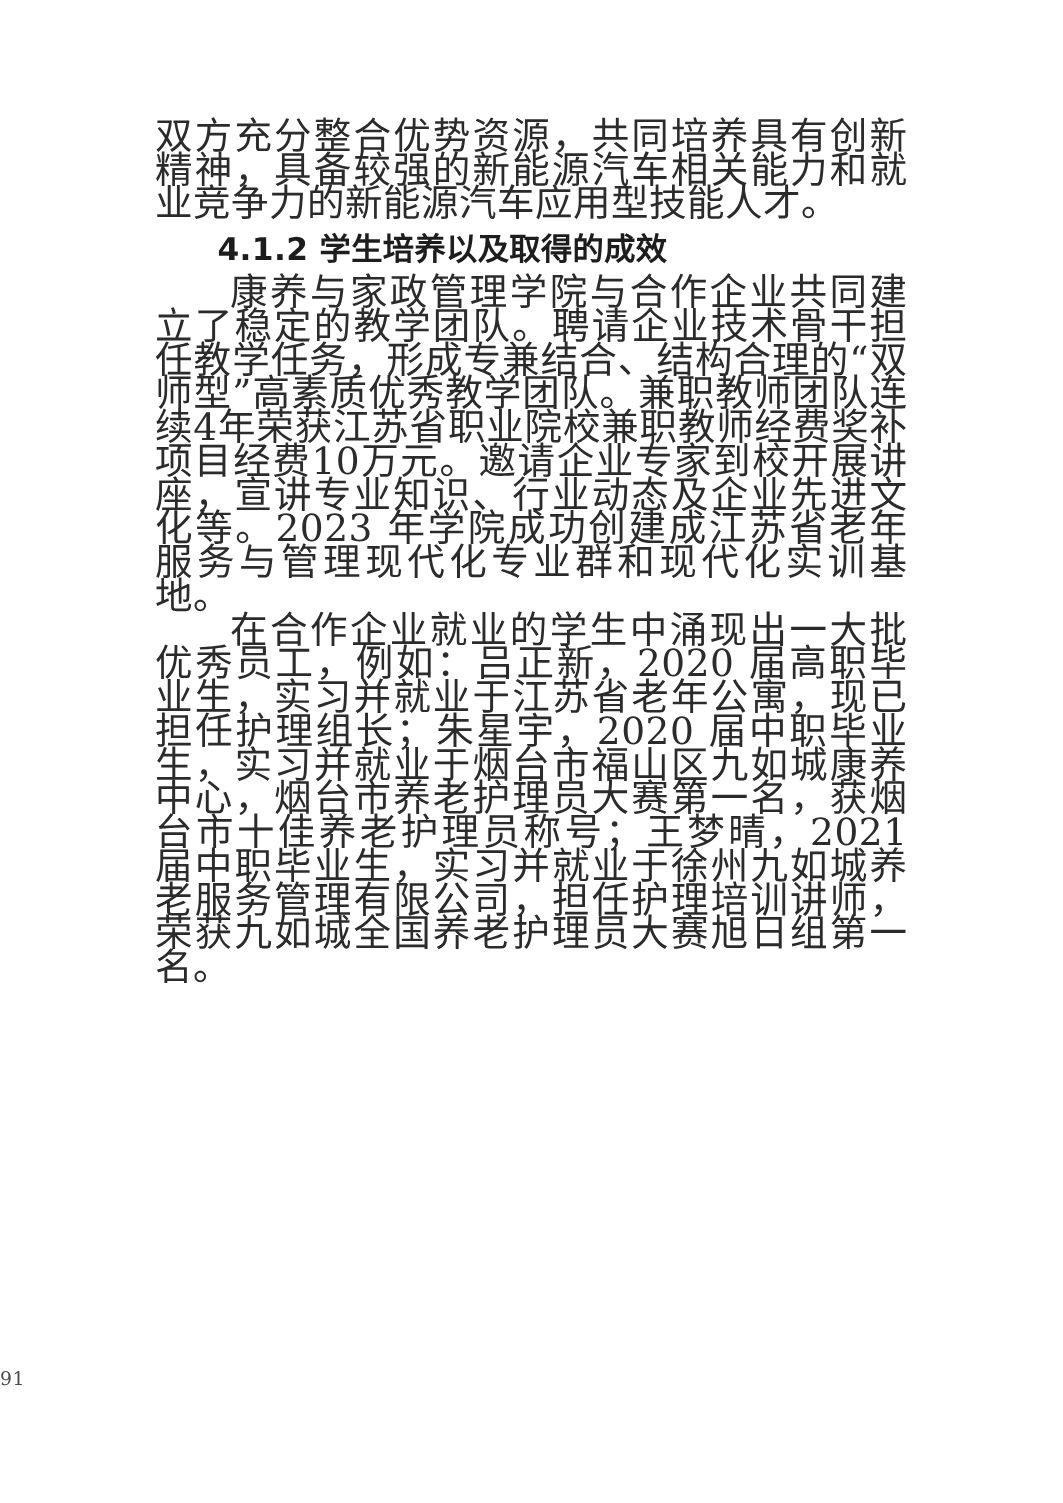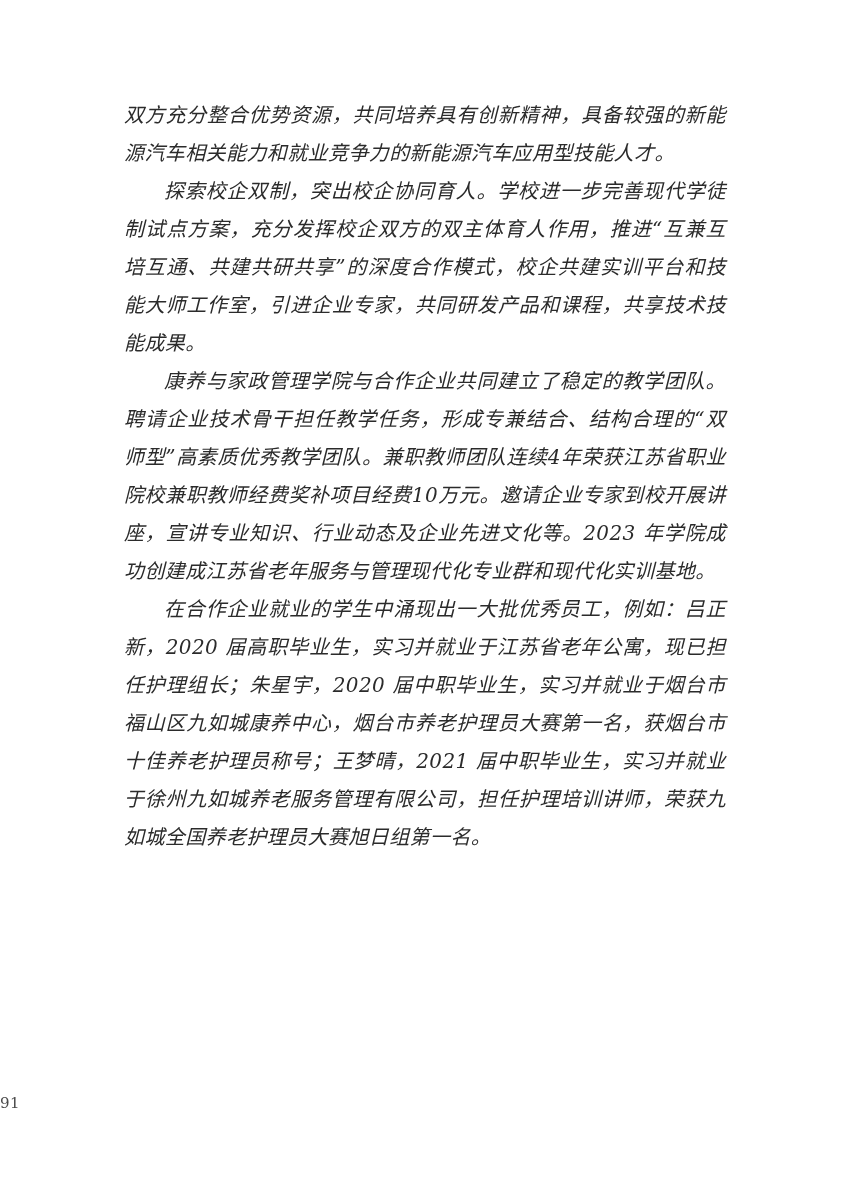--- a/index.html
+++ b/index.html
@@ -19,29 +19,28 @@
     box-sizing: border-box;
   }
   .content {
     position: absolute;
     left: 124px;
     top: 96px;
     width: 602px;
   }
   .para {
     margin: 0;
-    font-size: 20px;
-    line-height: 38px;
+    font-size: 30px;
+    line-height: 27px;
     letter-spacing: 0.4px;
     text-align: justify;
     text-justify: inter-character;
     text-align-last: left;
     color: #2b2b2b;
     font-weight: 400;
-    font-style: italic;
   }
   .para.indent {
     text-indent: 2em;
   }
   .para + .para {
     margin-top: 0px;
   }
   .heading {
     margin: 2px 0 0 0;
     font-size: 25px;
@@ -66,22 +65,22 @@
 </style>
 </head>
 <body>
 
 <div class="page">
 
   <div class="content">
 
     <p class="para">双方充分整合优势资源，共同培养具有创新精神，具备较强的新能源汽车相关能力和就业竞争力的新能源汽车应用型技能人才。</p>
 
+    <h3 class="heading">4.1.2 学生培养以及取得的成效</h3>
 
-    <p class="para indent">探索校企双制，突出校企协同育人。学校进一步完善现代学徒制试点方案，充分发挥校企双方的双主体育人作用，推进“互兼互培互通、共建共研共享”的深度合作模式，校企共建实训平台和技能大师工作室，引进企业专家，共同研发产品和课程，共享技术技能成果。</p>
 
     <p class="para indent">康养与家政管理学院与合作企业共同建立了稳定的教学团队。聘请企业技术骨干担任教学任务，形成专兼结合、结构合理的“双师型”高素质优秀教学团队。兼职教师团队连续4年荣获江苏省职业院校兼职教师经费奖补项目经费10万元。邀请企业专家到校开展讲座，宣讲专业知识、行业动态及企业先进文化等。2023 年学院成功创建成江苏省老年服务与管理现代化专业群和现代化实训基地。</p>
 
     <p class="para indent">在合作企业就业的学生中涌现出一大批优秀员工，例如：吕正新，2020 届高职毕业生，实习并就业于江苏省老年公寓，现已担任护理组长；朱星宇，2020 届中职毕业生，实习并就业于烟台市福山区九如城康养中心，烟台市养老护理员大赛第一名，获烟台市十佳养老护理员称号；王梦晴，2021 届中职毕业生，实习并就业于徐州九如城养老服务管理有限公司，担任护理培训讲师，荣获九如城全国养老护理员大赛旭日组第一名。</p>
 
   </div>
 
   <div class="page-number">91</div>
 
 </div>

